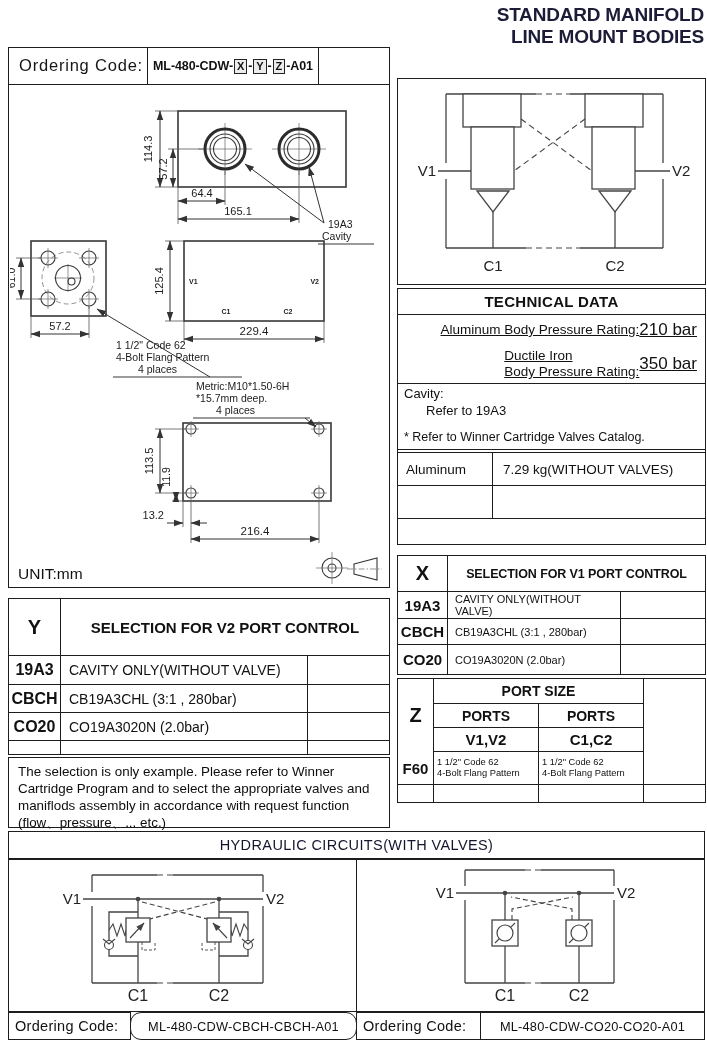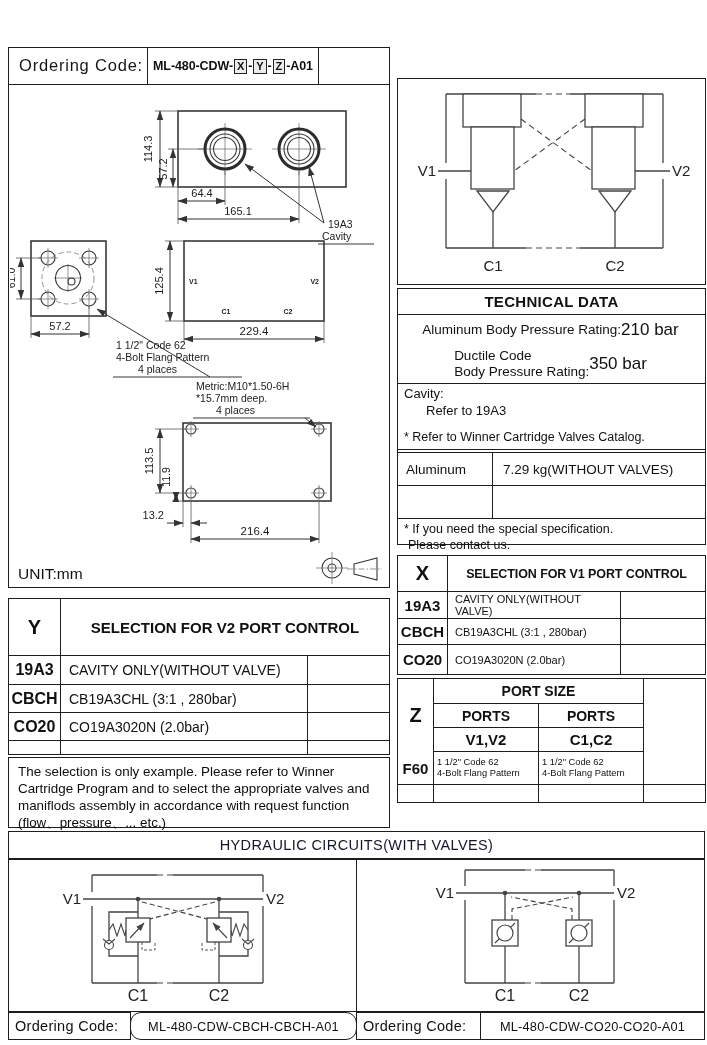--- a/index.html
+++ b/index.html
@@ -33,21 +33,21 @@
   svg .ltxt{font-family:"Liberation Sans",sans-serif;font-size:10.5px;fill:#1c1c1c;}
   svg .utxt{font-family:"Liberation Sans",sans-serif;font-size:15.5px;fill:#111;}
   svg .port{font-family:"Liberation Sans",sans-serif;font-size:15px;fill:#222;}
   svg .cline{stroke:#444;stroke-width:1.3;fill:none;}
   svg .cdash{stroke:#444;stroke-width:1.1;fill:none;stroke-dasharray:6 4;}
   svg .cfill{fill:#fff;stroke:#444;stroke-width:1.3;}
 
   
   .t-title{height:25px;border-bottom:1.6px solid #1d1d1d;display:flex;align-items:center;
            justify-content:center;font-size:15px;font-weight:bold;letter-spacing:0.3px;}
-  .t-row{display:flex;align-items:center;justify-content:center;padding:0 8px 0 6px;}
+  .t-row{display:flex;align-items:center;justify-content:flex-end;padding:0 8px 0 6px;text-decoration:underline;}
   .t-lbl{font-size:13.5px;line-height:1.2;}
   .t-val{font-size:17px;white-space:nowrap;}
   .t-cav{padding:2px 6px 0 6px;font-size:13px;line-height:1.3;}
   .t-cat{padding:0 6px;font-size:12.5px;height:19px;border-bottom:1.5px solid #1d1d1d;}
   .t-weight{margin-top:2px;border-top:1.5px solid #1d1d1d;border-bottom:1.6px solid #1d1d1d;
             display:grid;grid-template-columns:95px 1fr;grid-template-rows:33px 32px;}
   .t-wm{border-right:1.3px solid #1d1d1d;border-bottom:1.3px solid #1d1d1d;display:flex;
         align-items:center;padding-left:8px;font-size:13.5px;}
   .t-wv{border-bottom:1.3px solid #1d1d1d;display:flex;align-items:center;padding-left:10px;font-size:13.5px;}
   .t-we1{border-right:1.3px solid #1d1d1d;}
@@ -89,20 +89,24 @@
               letter-spacing:0.4px;color:#15152e;}
   .ord-lbl{display:flex;align-items:center;padding-left:6px;font-size:14.5px;letter-spacing:0.3px;}
   .ord-code{display:flex;align-items:center;justify-content:center;font-size:12.8px;
             letter-spacing:0.2px;white-space:nowrap;}
 </style>
 </head>
 <body>
 
 <div id="page">
 
+  <div id="page-title" class="abs">
+    <div>STANDARD MANIFOLD</div>
+    <div>LINE MOUNT BODIES</div>
+  </div>
 
   <div class="box" style="left:8px;top:47px;width:382px;height:541px;">
     <div id="ord-row" class="abs">
       <span id="ord-label" class="abs">Ordering Code:</span>
       <div id="ord-cell" class="abs">
         <span class="code"><span>ML-480-CDW-</span><span class="codebox">X</span><span>-</span><span class="codebox">Y</span><span>-</span><span class="codebox">Z</span><span>-A01</span></span>
       </div>
     </div>
 
     <svg class="abs" style="left:1px;top:39px;" width="378" height="499" viewBox="0 0 378 499">
@@ -285,39 +289,35 @@
   </div>
 
   <div class="box" style="left:397px;top:288px;width:309px;height:257px;">
     <div class="t-title">TECHNICAL DATA</div>
     <div class="t-row" style="height:30px;">
       <span class="t-lbl">Aluminum Body Pressure Rating:</span>
       <span class="t-val">210 bar</span>
     </div>
     <div class="t-row bb" style="height:38px;">
       <span class="t-lbl">
-        <span>Ductile Code</span><br>
+        <span>Ductile Iron</span><br>
         <span>Body Pressure Rating:</span>
       </span>
       <span class="t-val">350 bar</span>
     </div>
     <div class="t-cav" style="height:44px;">
       <span>Cavity:</span><br>
       <span style="padding-left:22px;">Refer to 19A3</span>
     </div>
     <div class="t-cat">* Refer to Winner Cartridge Valves Catalog.</div>
     <div class="t-weight">
       <div class="t-wm">Aluminum</div>
       <div class="t-wv">7.29 kg(WITHOUT VALVES)</div>
       <div class="t-we1"></div>
       <div></div>
-    </div>
-    <div class="t-foot">
-      <span>* If you need the special specification.</span><br>
-      <span style="padding-left:4px;">Please contact us.</span>
     </div>
   </div>
 
   <div id="x-table" class="box sel" style="left:397px;top:555px;width:309px;height:120px;">
     <div class="cell cen hx br bbh">X</div>
     <div class="cell cen ht bbh" style="grid-column:2/4;">SELECTION FOR V1 PORT CONTROL</div>
     <div class="cell cen cd br bb">19A3</div>
     <div class="cell ds br bb">CAVITY ONLY(WITHOUT VALVE)</div>
     <div class="bb"></div>
     <div class="cell cen cd br bb">CBCH</div>

